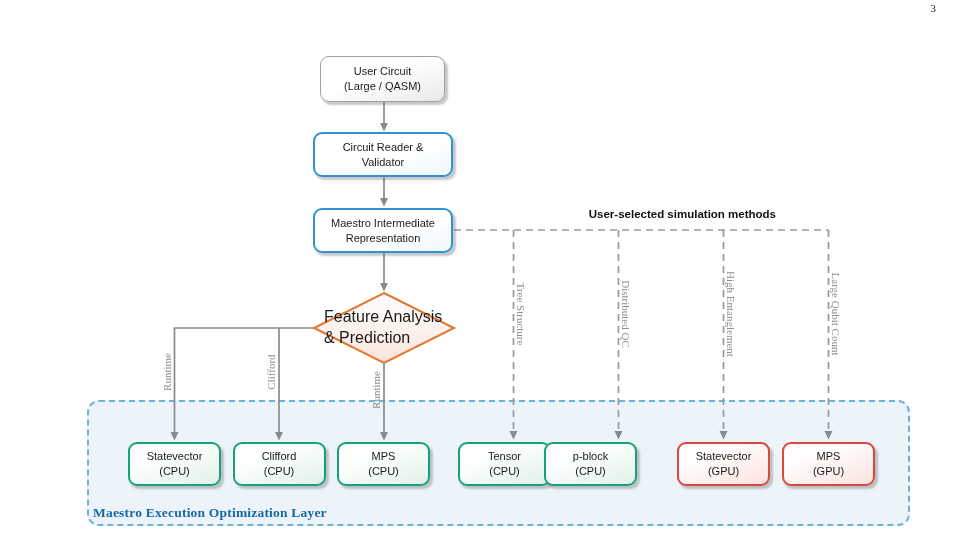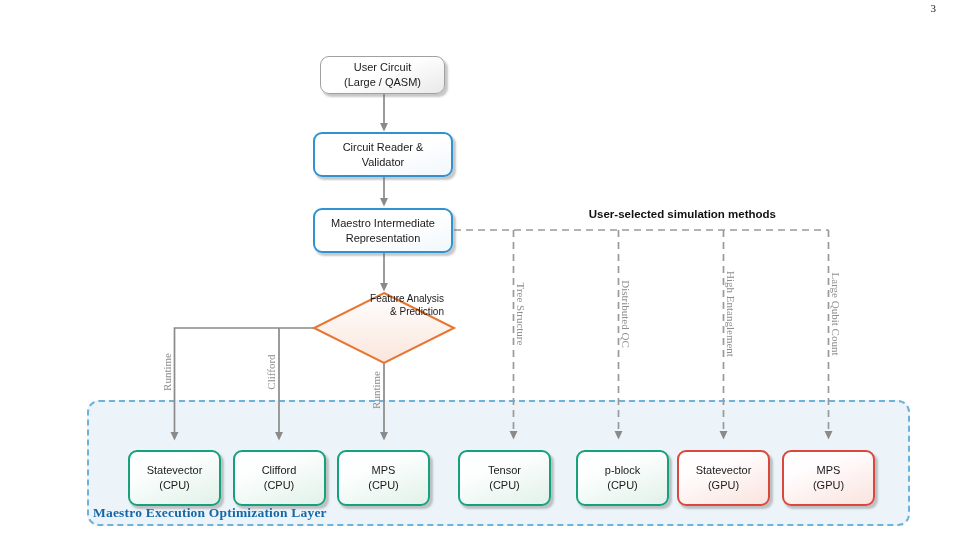--- a/index.html
+++ b/index.html
@@ -26,25 +26,25 @@
   .box{
     position:absolute;z-index:3;display:flex;flex-direction:column;
     align-items:center;justify-content:center;text-align:center;
     font-size:11px;line-height:1.32;color:#1a1a1a;border-radius:9px;
     box-shadow:2.5px 3px 2px rgba(110,110,110,.38);box-sizing:border-box;
   }
   .box.gray{border:1.5px solid #a0a0a0;background:linear-gradient(160deg,#ffffff 45%,#e9e9e9 100%);}
   .box.blue{border:2px solid #2e93d0;background:linear-gradient(160deg,#ffffff 55%,#f0f7fb 100%);}
   .box.cpu {border:2px solid #16a07c;background:linear-gradient(160deg,#fdfffe 30%,#e2f1ea 100%);}
   .box.gpu {border:2px solid #d9473d;background:linear-gradient(160deg,#fffdfd 30%,#fae3df 100%);}
-  .backend{width:93px;height:56px;top:442px;margin-top:8px;}
+  .backend{width:93px;height:44px;top:442px;}
   
   .diamond-label{
-    position:absolute;left:324px;top:292px;width:120px;z-index:3;
-    text-align:right;font-size:10px;line-height:1.32;color:#1a1a1a;
+    position:absolute;left:324px;top:306px;width:120px;z-index:3;
+    text-align:left;font-size:16px;line-height:1.32;color:#1a1a1a;
   }
   
   .rot-label{
     position:absolute;z-index:3;white-space:nowrap;
     font:11px "Liberation Serif",serif;color:#8e8e8e;
     transform:translate(-50%,-50%) rotate(-90deg);
   }
   .rot-label.cw{transform:translate(-50%,-50%) rotate(90deg);}
   .dashed-caption{
     position:absolute;left:460px;top:208px;width:316px;z-index:3;
@@ -84,21 +84,21 @@
       <line x1="454" y1="230" x2="828.5" y2="230"></line>
       <line x1="513.5" y1="230" x2="513.5" y2="432" marker-end="url(#arr)"></line>
       <line x1="618.5" y1="230" x2="618.5" y2="432" marker-end="url(#arr)"></line>
       <line x1="723.5" y1="230" x2="723.5" y2="432" marker-end="url(#arr)"></line>
       <line x1="828.5" y1="230" x2="828.5" y2="432" marker-end="url(#arr)"></line>
     </g>
 
     <polygon points="384,293 454,328 384,363 314,328" fill="url(#diamondGrad)" stroke="#e7742f" stroke-width="2"></polygon>
   </svg>
 
-  <div class="box gray" style="left:320px;top:56px;width:125px;height:38px">
+  <div class="box gray" style="left:320px;top:56px;width:125px;height:46px">
     <span>User Circuit</span>
     <span>(Large / QASM)</span>
   </div>
 
   <div class="box blue" style="left:313px;top:132px;width:140px;height:45px">
     <span>Circuit Reader &amp;</span>
     <span>Validator</span>
   </div>
 
   <div class="box blue" style="left:313px;top:208px;width:140px;height:45px">
@@ -131,21 +131,21 @@
     <span>(CPU)</span>
   </div>
   <div class="box backend cpu" style="left:337px">
     <span>MPS</span>
     <span>(CPU)</span>
   </div>
   <div class="box backend cpu" style="left:458px">
     <span>Tensor</span>
     <span>(CPU)</span>
   </div>
-  <div class="box backend cpu" style="left:576px">
+  <div class="box backend cpu" style="left:544px">
     <span>p-block</span>
     <span>(CPU)</span>
   </div>
   <div class="box backend gpu" style="left:677px">
     <span>Statevector</span>
     <span>(GPU)</span>
   </div>
   <div class="box backend gpu" style="left:782px">
     <span>MPS</span>
     <span>(GPU)</span>

